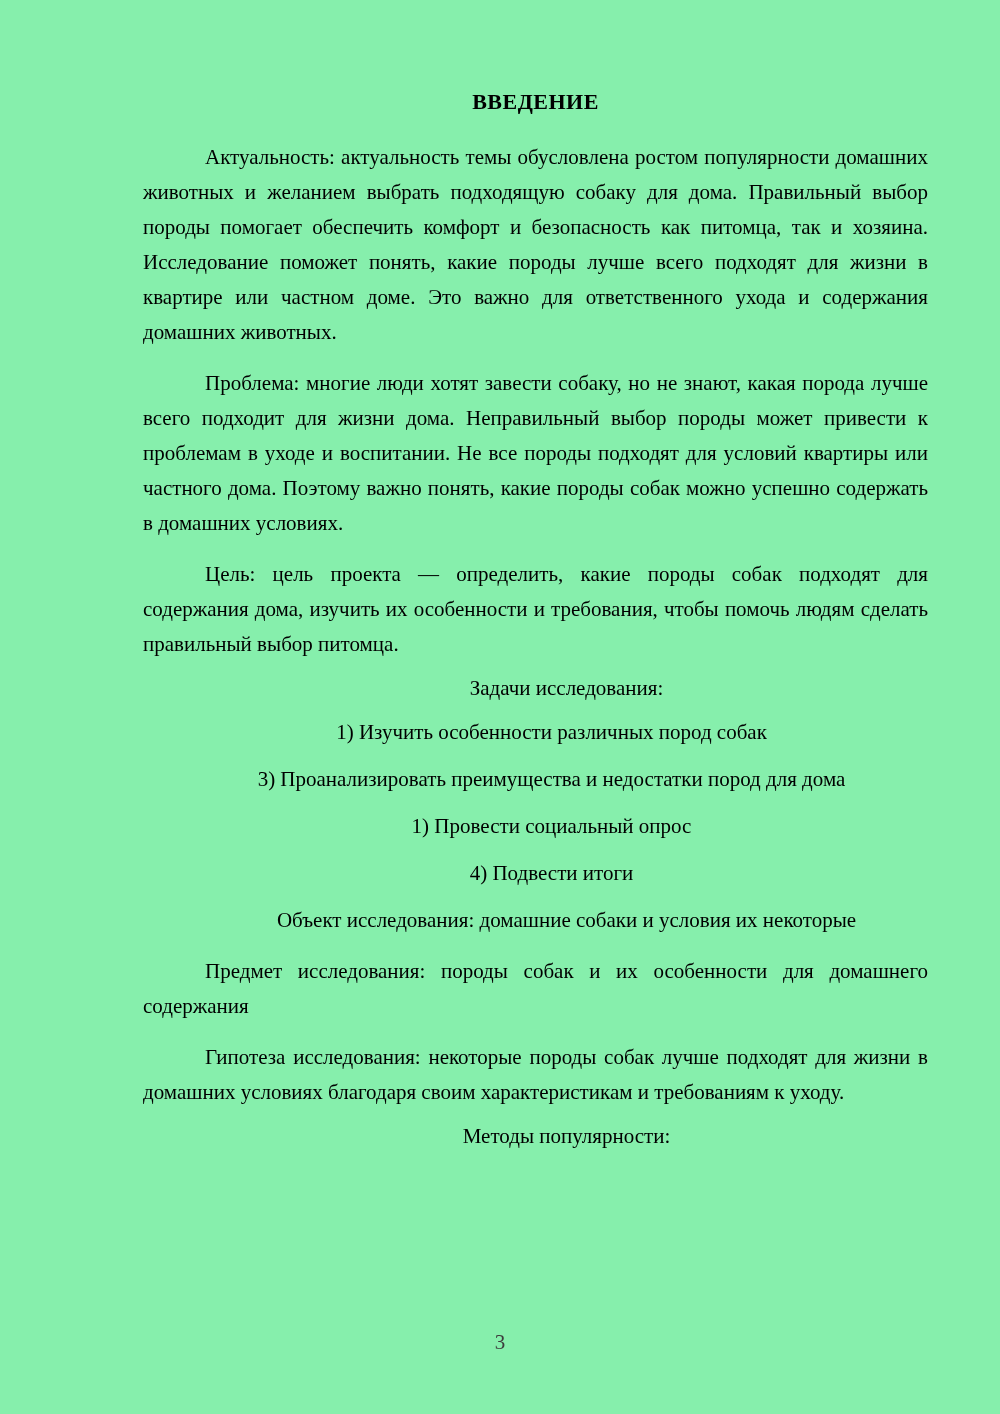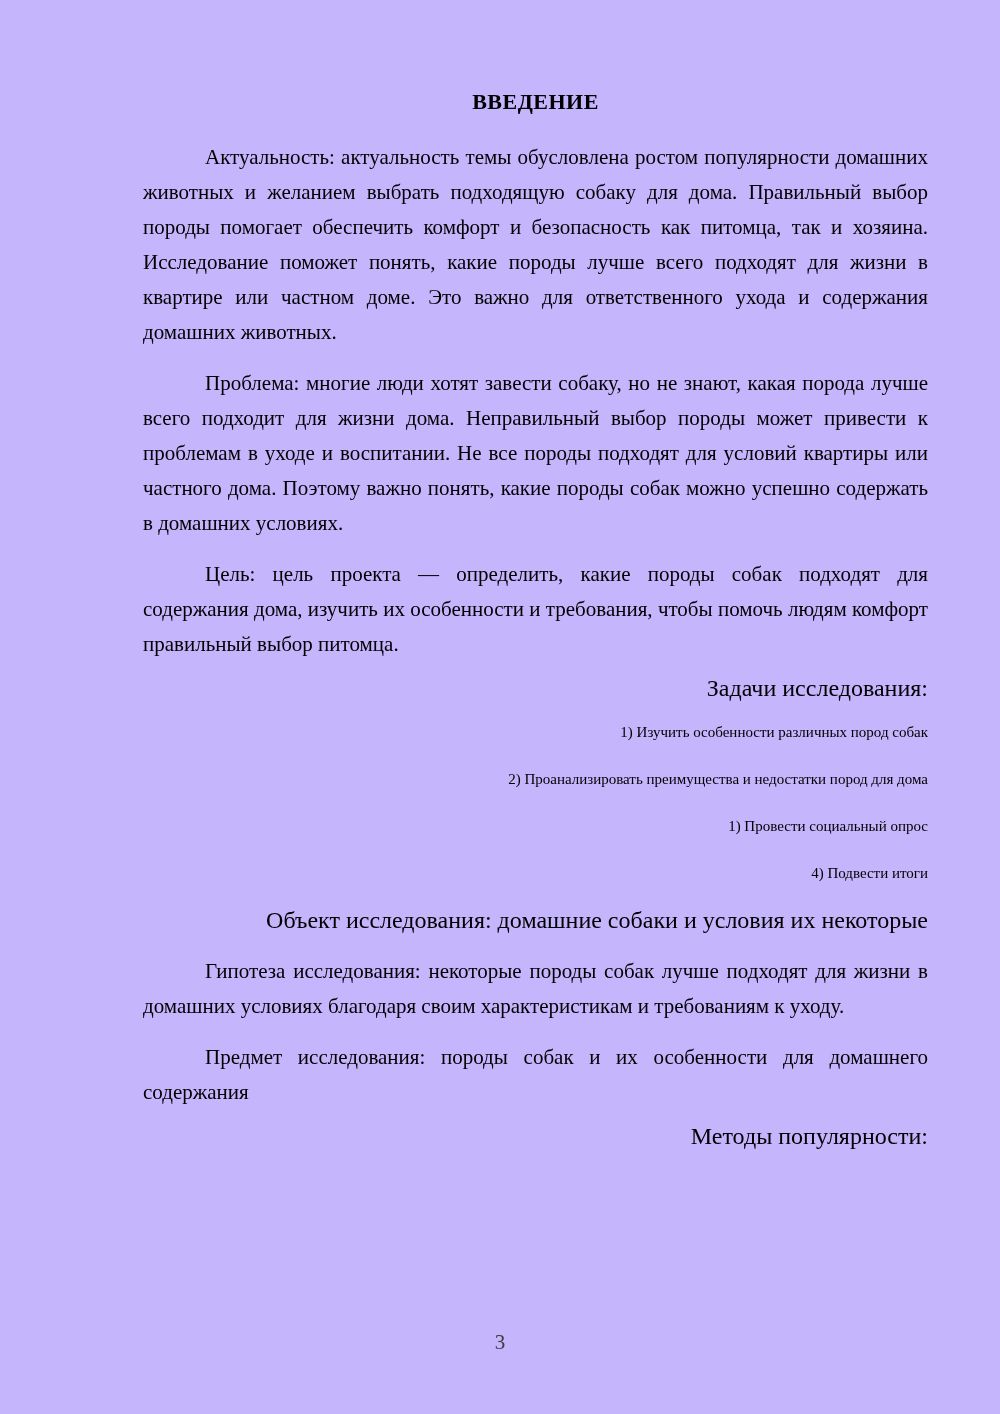--- a/index.html
+++ b/index.html
@@ -4,21 +4,21 @@
 <style>
   html, body {
     margin: 0;
     padding: 0;
     background: #ffffff;
   }
   .page {
     position: relative;
     width: 1000px;
     height: 1414px;
-    background: #c4b5fd;
+    background: #86efac;
     font-family: "Liberation Serif", "DejaVu Serif", serif;
     color: #000000;
     overflow: hidden;
   }
   .content {
     position: absolute;
     top: 88px;
     left: 143px;
     right: 72px;
   }
@@ -31,36 +31,36 @@
     letter-spacing: 0.5px;
   }
   p.body-par {
     font-size: 21px;
     line-height: 35px;
     text-align: justify;
     text-indent: 62px;
     margin: 16px 0 9px 0;
   }
   p.single-par {
-    font-size: 24px;
+    font-size: 21px;
     line-height: 35px;
-    text-align: right;
+    text-align: center;
     text-indent: 62px;
     margin: 0 0 9px 0;
   }
   .tasks {
     margin: 3px 0 0 0;
     padding: 0;
   }
   .task-item {
-    font-size: 15px;
+    font-size: 21px;
     line-height: 35px;
     margin: 0 0 12px 0;
     padding-left: 32px;
-    text-align: right;
+    text-align: center;
   }
   .page-number {
     position: absolute;
     left: 0;
     right: 0;
     top: 1330px;
     text-align: center;
     font-size: 21px;
     color: #3d3d3d;
   }
@@ -70,35 +70,35 @@
 
 <div class="page">
   <div class="content">
 
     <h1 class="doc-title">ВВЕДЕНИЕ</h1>
 
     <p class="body-par">Актуальность: актуальность темы обусловлена ростом популярности домашних животных и желанием выбрать подходящую собаку для дома. Правильный выбор породы помогает обеспечить комфорт и безопасность как питомца, так и хозяина. Исследование поможет понять, какие породы лучше всего подходят для жизни в квартире или частном доме. Это важно для ответственного ухода и содержания домашних животных.</p>
 
     <p class="body-par">Проблема: многие люди хотят завести собаку, но не знают, какая порода лучше всего подходит для жизни дома. Неправильный выбор породы может привести к проблемам в уходе и воспитании. Не все породы подходят для условий квартиры или частного дома. Поэтому важно понять, какие породы собак можно успешно содержать в домашних условиях.</p>
 
-    <p class="body-par">Цель: цель проекта — определить, какие породы собак подходят для содержания дома, изучить их особенности и требования, чтобы помочь людям комфорт правильный выбор питомца.</p>
+    <p class="body-par">Цель: цель проекта — определить, какие породы собак подходят для содержания дома, изучить их особенности и требования, чтобы помочь людям сделать правильный выбор питомца.</p>
 
     <p class="single-par">Задачи исследования:</p>
 
     <div class="tasks">
       <div class="task-item">1) Изучить особенности различных пород собак</div>
-      <div class="task-item">2) Проанализировать преимущества и недостатки пород для дома</div>
+      <div class="task-item">3) Проанализировать преимущества и недостатки пород для дома</div>
       <div class="task-item">1) Провести социальный опрос</div>
       <div class="task-item">4) Подвести итоги</div>
     </div>
 
     <p class="single-par">Объект исследования: домашние собаки и условия их некоторые</p>
 
+    <p class="body-par">Предмет исследования: породы собак и их особенности для домашнего содержания</p>
+
     <p class="body-par">Гипотеза исследования: некоторые породы собак лучше подходят для жизни в домашних условиях благодаря своим характеристикам и требованиям к уходу.</p>
-
-    <p class="body-par">Предмет исследования: породы собак и их особенности для домашнего содержания</p>
 
     <p class="single-par">Методы популярности:</p>
 
   </div>
 
   <div class="page-number">3</div>
 </div>
 
 </body></html>

